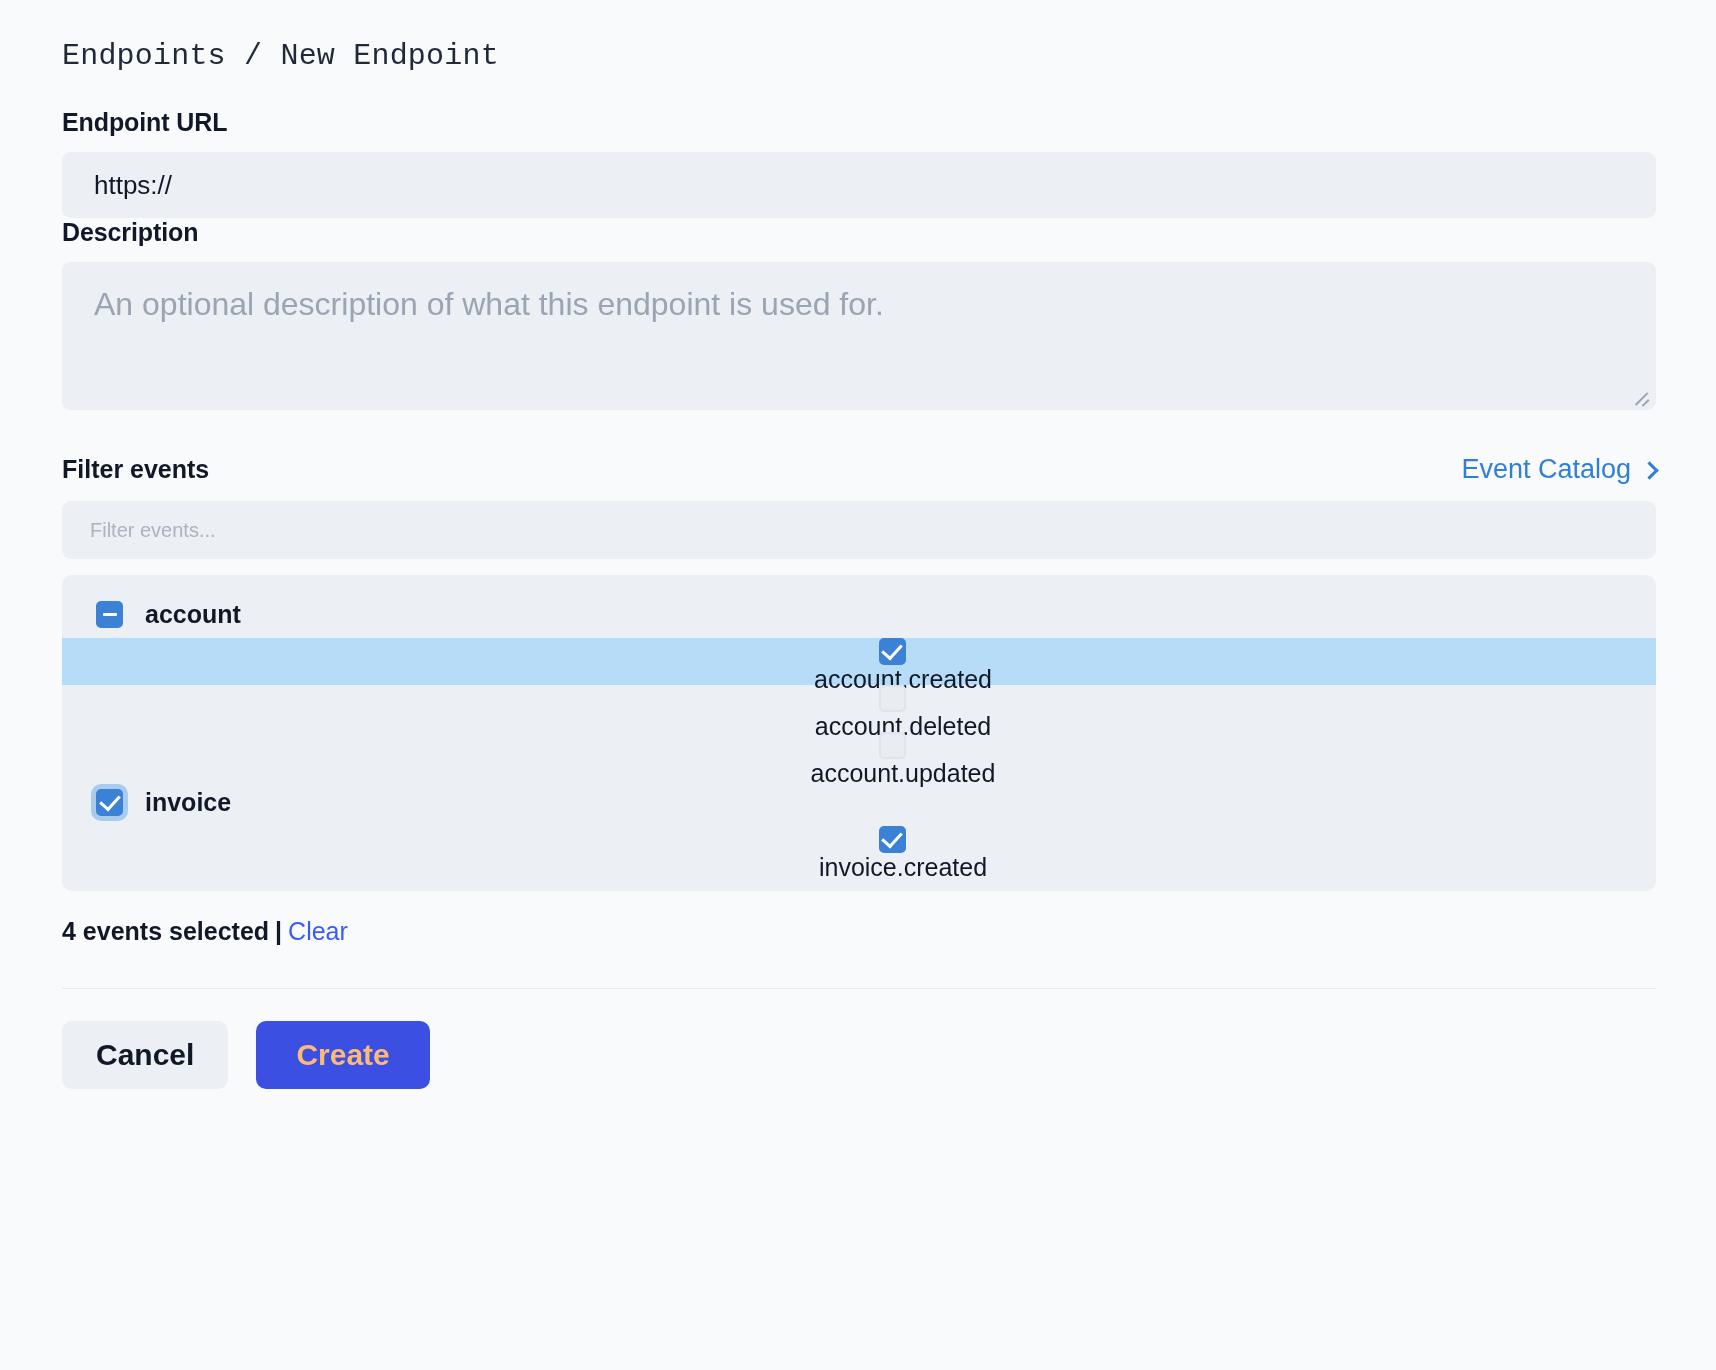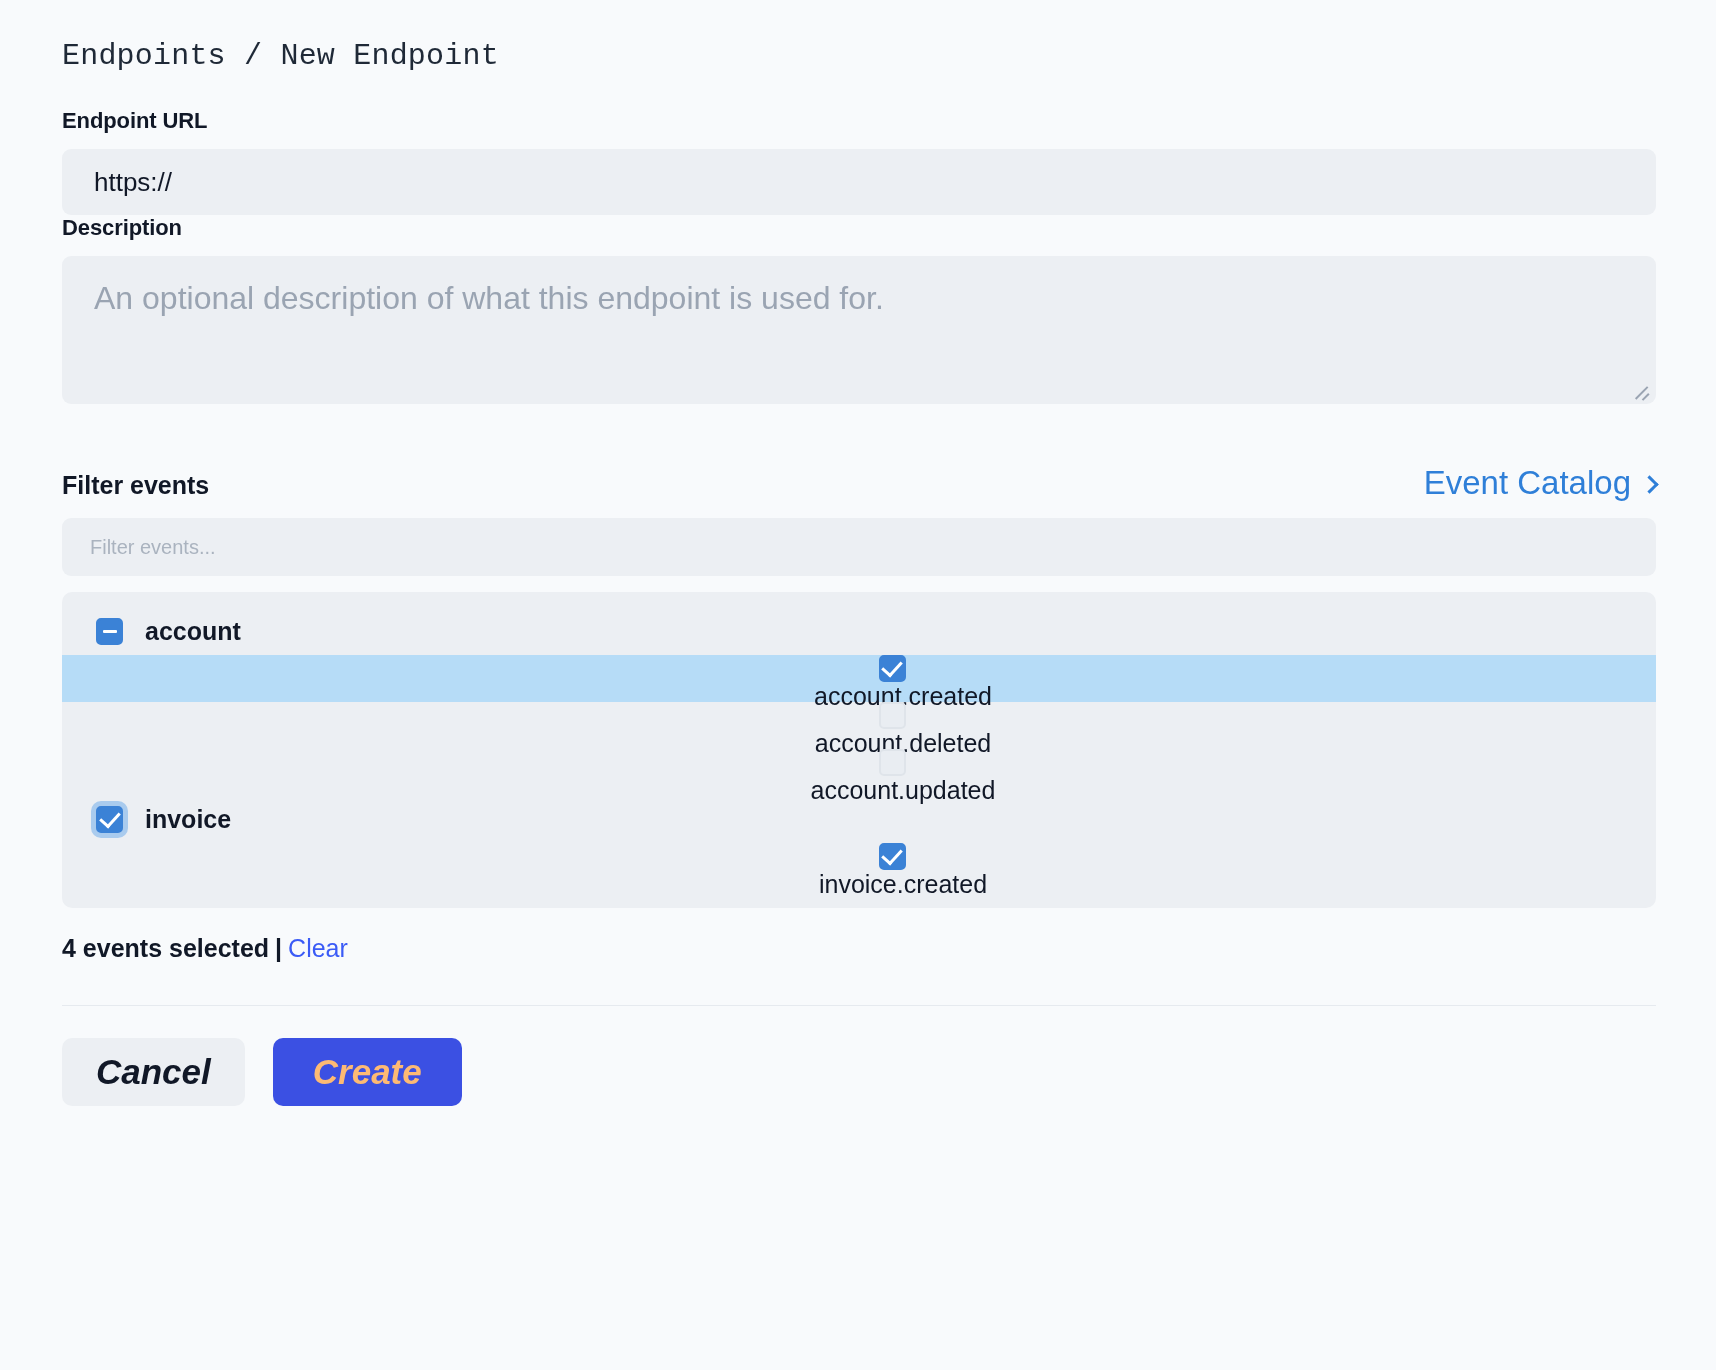--- a/index.html
+++ b/index.html
@@ -27,21 +27,21 @@
     line-height: 1.2;
     color: #1f2937;
     letter-spacing: 0.2px;
     padding-top: 4px;
     margin-bottom: 34px;
     white-space: pre;
   }
 
   
   .field-label {
-    font-size: 22px;
+    font-size: 25px;
     font-weight: bold;
     color: #111827;
     margin-bottom: 15px;
     letter-spacing: -0.1px;
   }
 
   
   .text-input {
     width: 100%;
     height: 66px;
@@ -146,23 +146,22 @@
   .section-title {
     font-size: 25px;
     font-weight: bold;
     color: #111827;
   }
   .catalog-link {
     display: inline-flex;
     align-items: center;
     gap: 12px;
     color: #2f7fd8;
-    font-size: 33px;
-    cursor: pointer;
-    margin-top: 16px;
+    font-size: 27px;
+    cursor: pointer;
   }
   .chevron {
     display: inline-block;
     width: 13px;
     height: 13px;
     border-right: 3.4px solid #2f7fd8;
     border-top: 3.4px solid #2f7fd8;
     transform: rotate(45deg);
     position: relative;
     top: 1px;
@@ -271,26 +270,25 @@
   .footer {
     display: flex;
     align-items: center;
     gap: 28px;
     padding-top: 32px;
   }
   .btn {
     border: none;
     border-radius: 10px;
     font-family: "Liberation Sans", sans-serif;
-    font-size: 35px;
+    font-size: 30px;
     font-weight: bold;
     cursor: pointer;
     height: 68px;
     padding: 0 34px;
-    font-style: italic;
   }
   .btn-cancel { background: #eceff3; color: #111827; }
   .btn-create { background: #3b50e3; color: #fdba74; padding: 0 40px; }
 </style>
 </head>
 <body>
 
 <div class="page">
 
   <div class="breadcrumb">Endpoints / New Endpoint</div>

